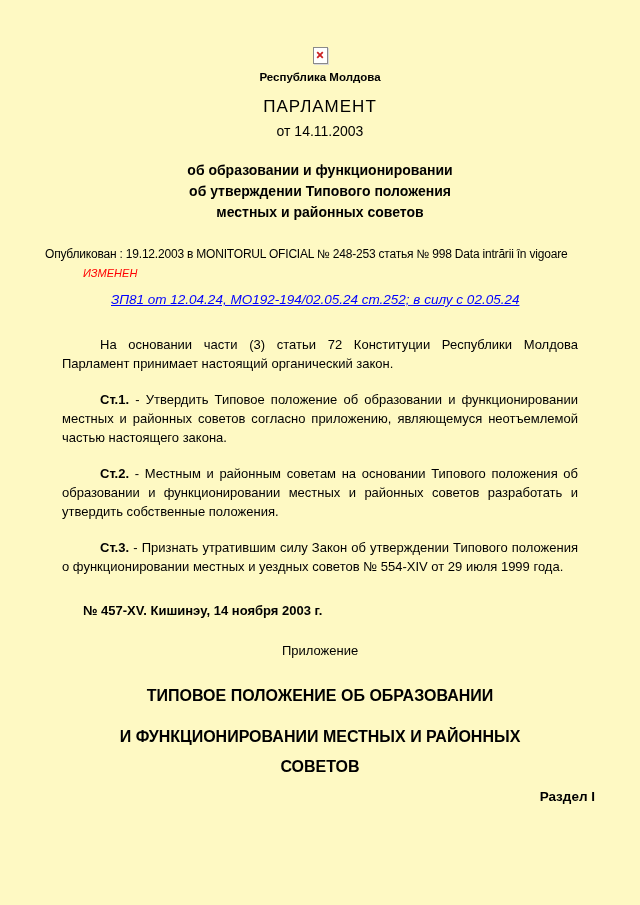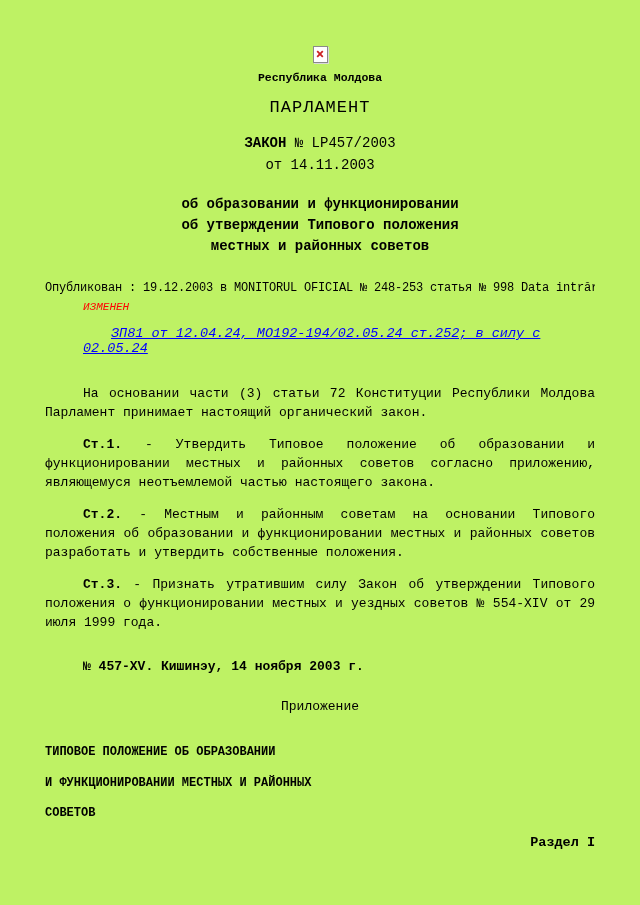--- a/index.html
+++ b/index.html
@@ -1,21 +1,21 @@
 <!DOCTYPE html>
 <html><head>
 <meta charset="utf-8">
 <style>
   html, body { margin: 0; padding: 0; background: #ffffff; }
   .page {
     width: 640px;
     height: 905px;
-    background: #bef264;
+    background: #fef9c3;
     color: #000000;
-    font-family: Liberation Mono, monospace;
+    font-family: Liberation Sans, sans-serif;
     box-sizing: border-box;
     padding: 45px 45px 7px 45px;
     overflow: hidden;
   }
 
   
   .icon-row { text-align: center; height: 17px; }
   .broken-img {
     display: inline-flex;
     align-items: center;
@@ -39,55 +39,54 @@
 
   .amendment-status { margin-top: 6px; padding-left: 38px; font-size: 11px; font-style: italic; }
   .amendment-link-row { margin-top: 13px; padding-left: 38px; font-size: 13.5px; font-style: italic; }
   .amendment-link-row a { text-decoration: underline; cursor: pointer; margin-left: 28px; }
 
   .para {
     font-size: 13px;
     line-height: 19px;
     text-align: justify;
     text-indent: 38px;
-    margin: 0;
+    margin: 17px;
   }
   .preamble { margin-top: 28px; }
   .article  { margin-top: 13px; }
   .article .art-label { font-weight: bold; }
 
   .chairman    { margin-top: 29px; text-indent: 38px; font-weight: bold; font-size: 13px; }
   .number-line { margin-top: 27px; text-indent: 38px; font-weight: bold; font-size: 13px; }
 
   .annex-label { margin-top: 25px; text-align: center; font-size: 13px; }
 
-  .annex-h     { font-weight: bold; font-size: 12px; line-height: 16px; }
+  .annex-h     { text-align: center; font-weight: bold; font-size: 16px; line-height: 16px; }
   .annex-h1    { margin-top: 30px; }
-  .annex-h2    { margin-top: 15px; }
+  .annex-h2    { margin-top: 25px; }
   .annex-h3    { margin-top: 14px; }
   .section-label { margin-top: 14px; text-align: right; font-weight: bold; font-size: 13.5px; }
 </style>
 </head>
 <body>
 
 <div class="page">
 
   <div class="icon-row">
     <span class="broken-img">
       <svg width="8" height="8" viewBox="0 0 8 8">
         <path d="M1.2 1.2 L6.8 6.8 M6.8 1.2 L1.2 6.8" stroke="#cc2222" stroke-width="1.8"></path>
       </svg>
     </span>
   </div>
 
   <div class="republic">Республика Молдова</div>
 
   <div class="parliament">ПАРЛАМЕНТ</div>
 
-  <div class="law-line"><span class="law-label">ЗАКОН</span><span> № LP457/2003</span></div>
 
   <div class="date-line">от 14.11.2003</div>
 
   <div class="doc-title">
     <div>об образовании и функционировании</div>
     <div>об утверждении Типового положения</div>
     <div>местных и районных советов</div>
   </div>
 
   <div class="publication">Опубликован : 19.12.2003 в MONITORUL OFICIAL № 248-253 статья № 998 Data intrării în vigoare</div>

